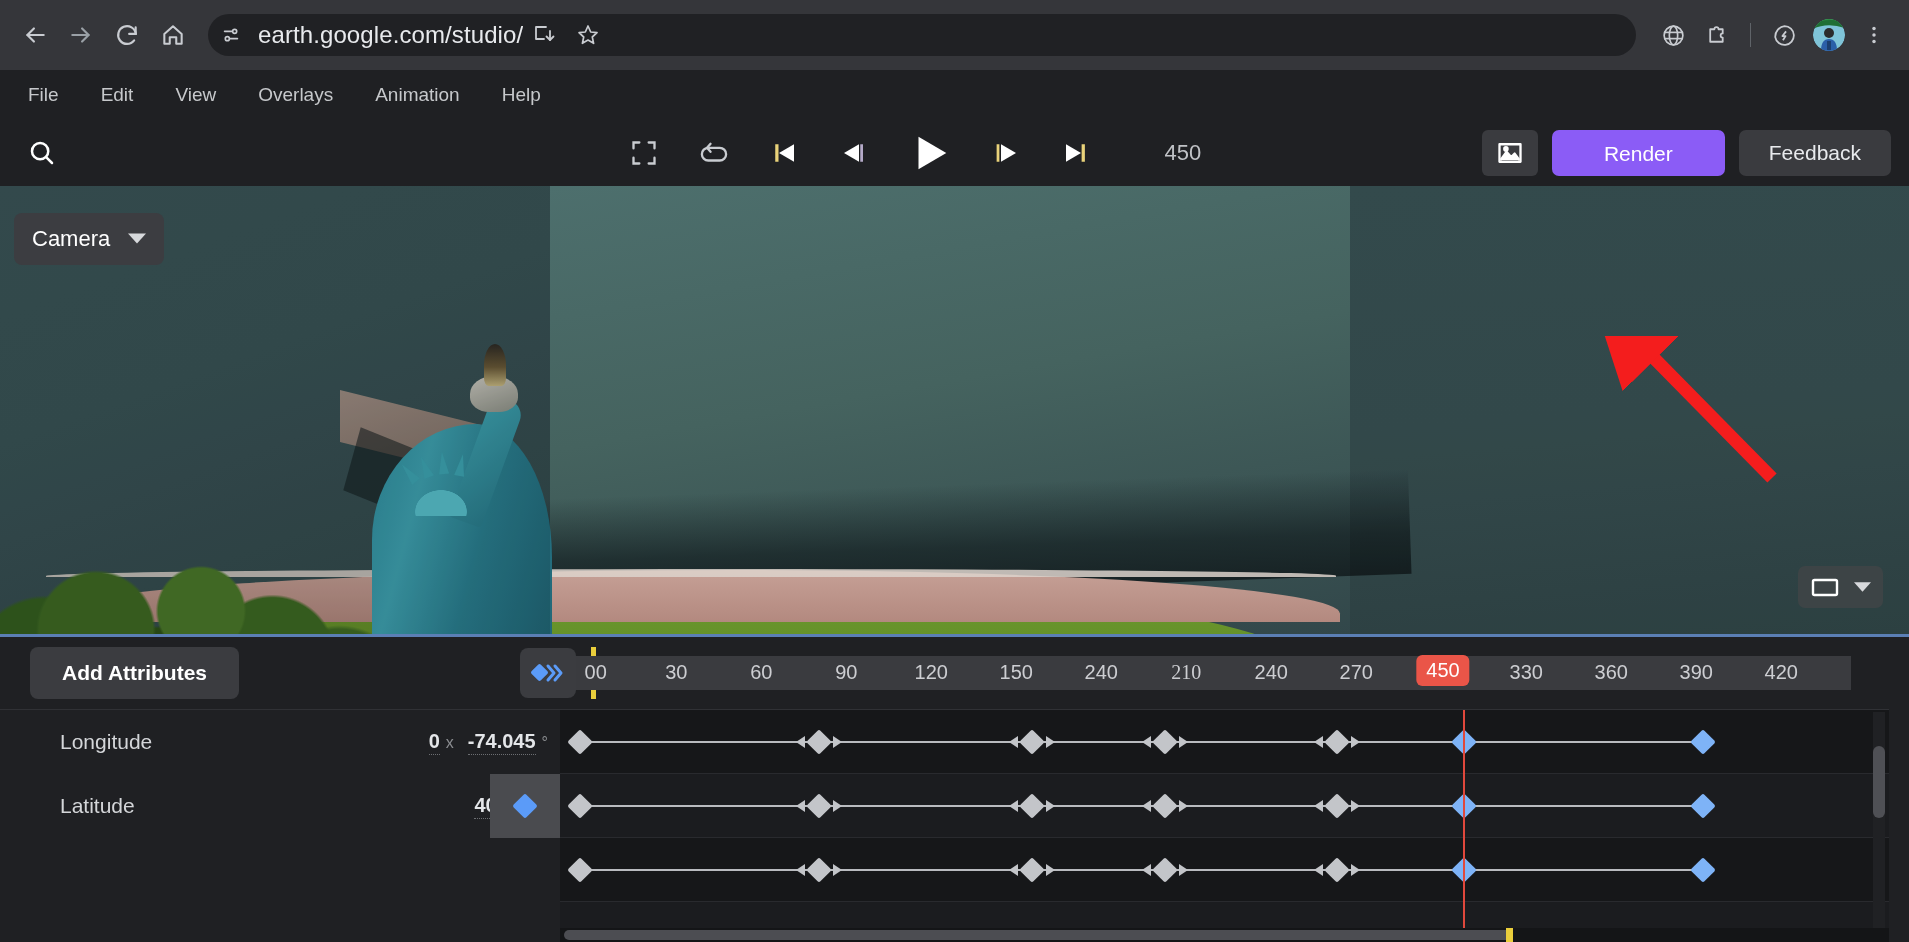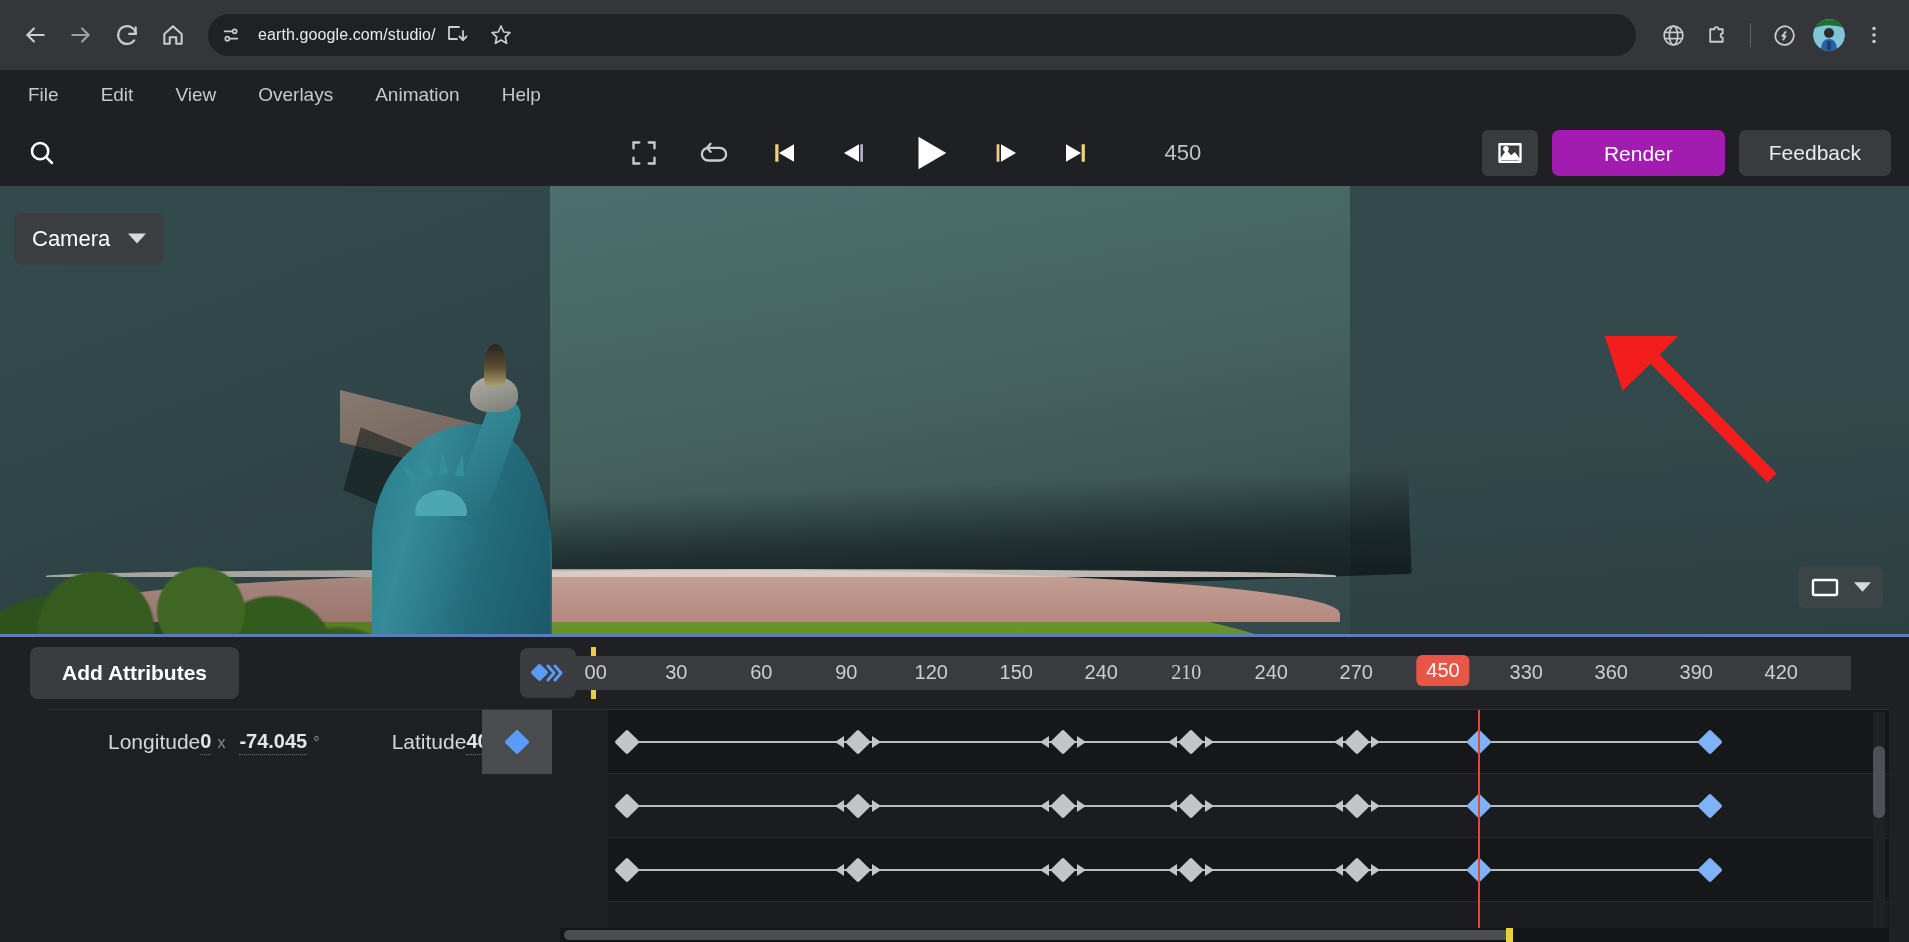--- a/index.html
+++ b/index.html
@@ -41,21 +41,21 @@
   }
   .site-info {
     width: 34px; height: 34px;
     display: flex; align-items: center; justify-content: center;
     border-radius: 50%;
     flex: 0 0 auto;
     cursor: pointer;
   }
   .url-text {
     color: #e8eaed;
-    font-size: 16px;
+    font-size: 24px;
     margin-left: 10px;
     white-space: nowrap;
     overflow: hidden;
     text-overflow: ellipsis;
     letter-spacing: 0.1px;
   }
   .omni-right {
     display: flex; align-items: center; gap: 2px;
     flex: 0 0 auto;
   }
@@ -136,21 +136,21 @@
     flex: 0 0 auto;
   }
   .img-btn {
     width: 56px; height: 46px;
     background: #3a3b3f;
     border-radius: 6px;
     display: flex; align-items: center; justify-content: center;
     cursor: pointer;
   }
   .render-btn {
-    background: #a21caf;
+    background: #8b5cf6;
     color: #fff;
     font-size: 21px;
     font-weight: 500;
     border: none;
     border-radius: 7px;
     height: 46px;
     padding: 12px 52px;
     cursor: pointer;
     font-family: "Liberation Sans", sans-serif;
   }
@@ -405,23 +405,22 @@
   .tracks-area {
     flex: 1 1 auto;
     display: flex;
     position: relative;
     min-height: 0;
   }
   .attr-list {
     width: 560px;
     flex: 0 0 auto;
     display: flex;
-    flex-direction: row;
+    flex-direction: column;
     border-top: 1px solid #303135;
-    margin-left: 48px;
   }
   .attr-row {
     height: 64px;
     display: flex;
     align-items: center;
     padding-left: 60px;
     position: relative;
   }
   .attr-name {
     color: #d4d6d9;

